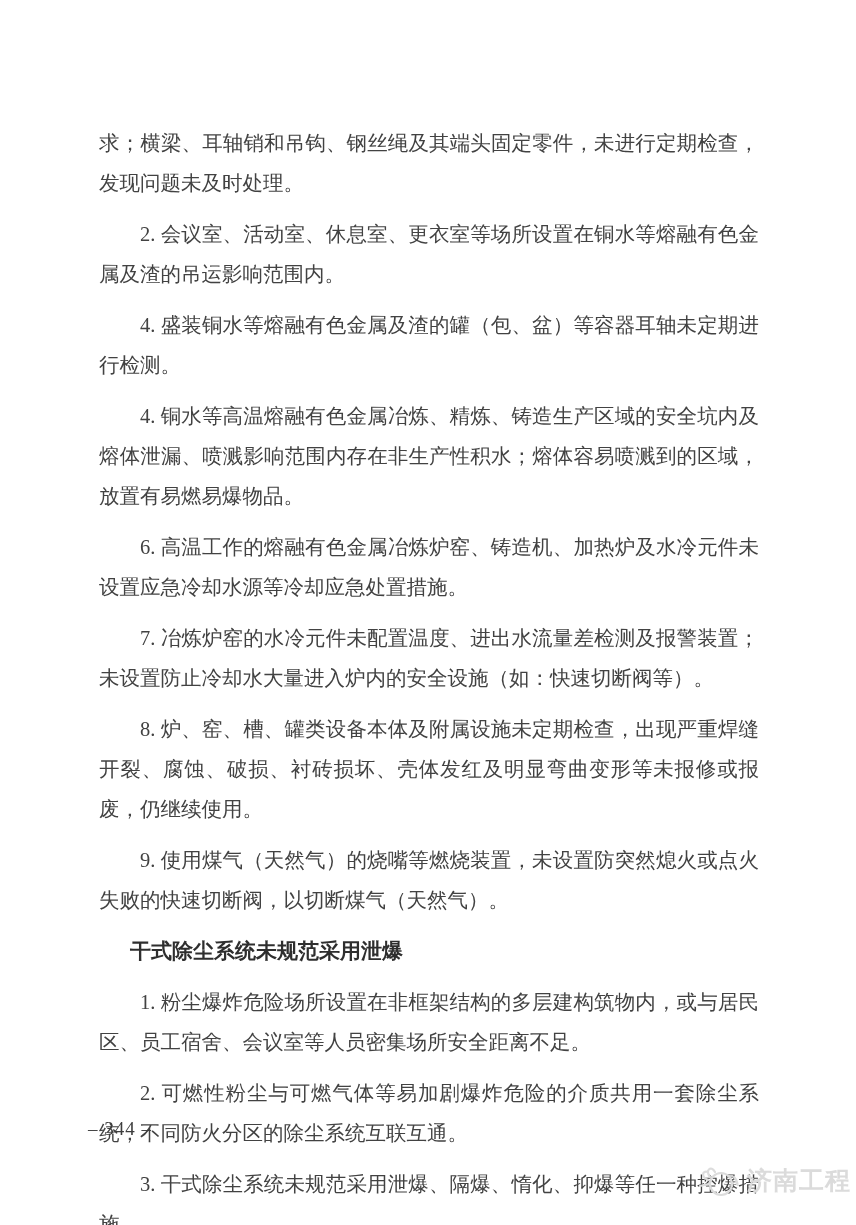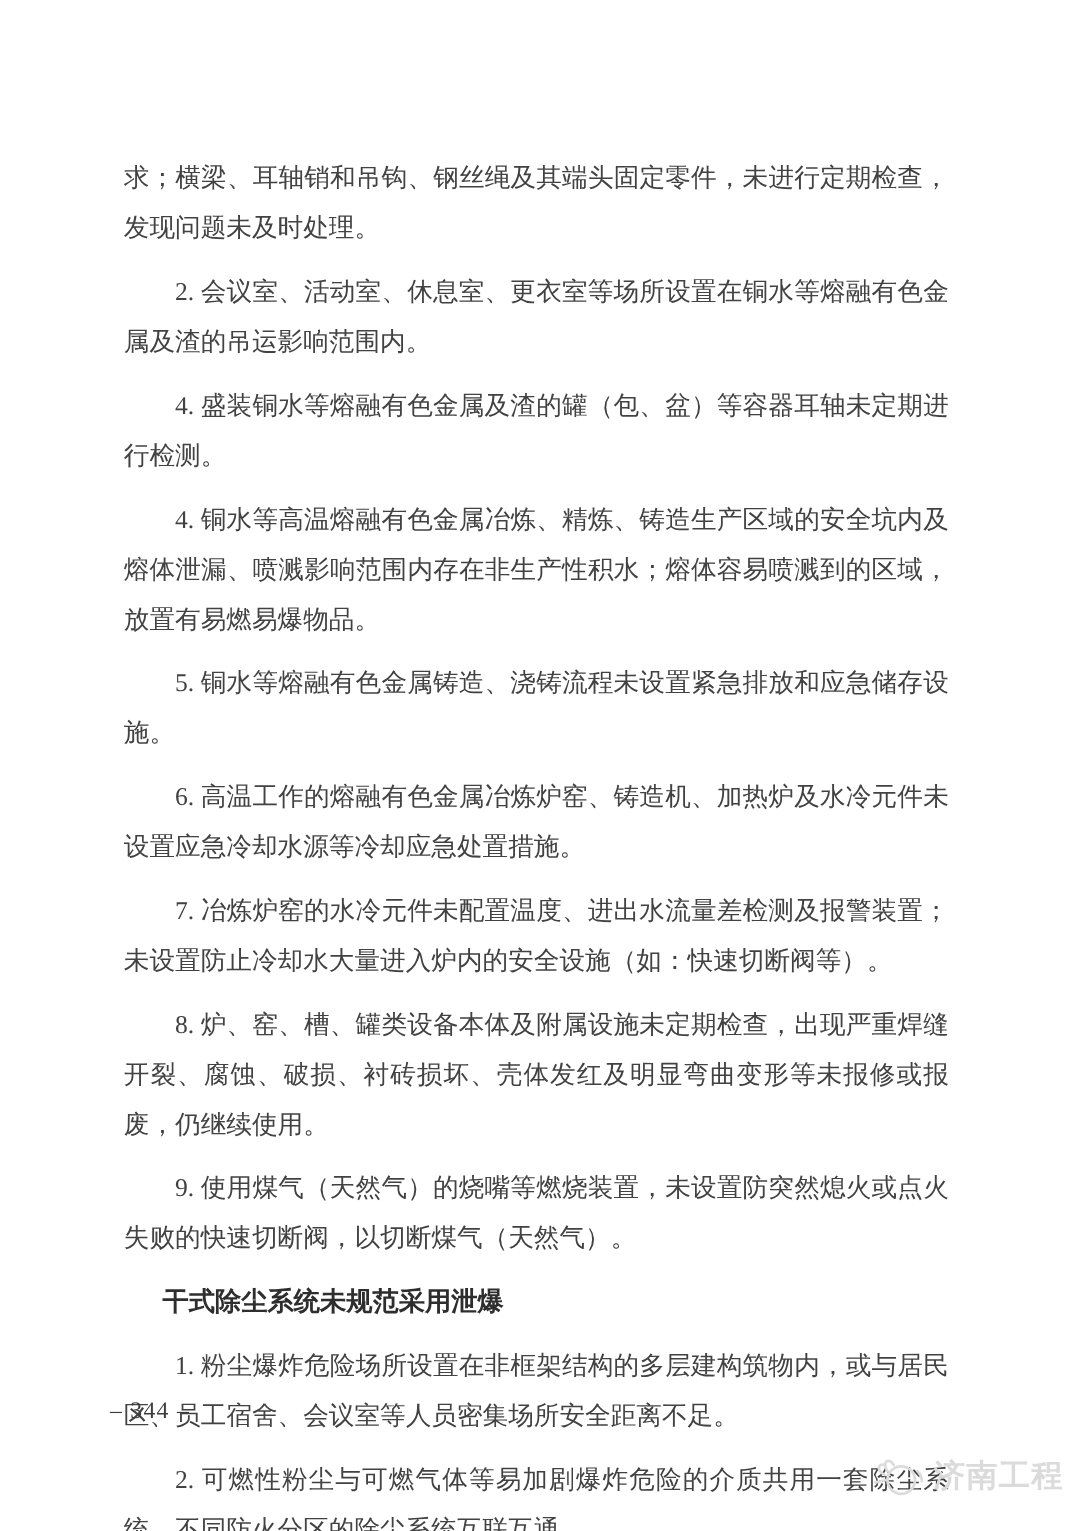--- a/index.html
+++ b/index.html
@@ -76,21 +76,20 @@
 </head>
 <body>
 
 <div class="page">
 
   <div class="body-text">
     <p class="continuation">求；横梁、耳轴销和吊钩、钢丝绳及其端头固定零件，未进行定期检查，发现问题未及时处理。</p>
     <p>2. 会议室、活动室、休息室、更衣室等场所设置在铜水等熔融有色金属及渣的吊运影响范围内。</p>
     <p>4. 盛装铜水等熔融有色金属及渣的罐（包、盆）等容器耳轴未定期进行检测。</p>
     <p>4. 铜水等高温熔融有色金属冶炼、精炼、铸造生产区域的安全坑内及熔体泄漏、喷溅影响范围内存在非生产性积水；熔体容易喷溅到的区域，放置有易燃易爆物品。</p>
-    <p>5. 铜水等熔融有色金属铸造、浇铸流程未设置紧急排放和应急储存设施。</p>
     <p>6. 高温工作的熔融有色金属冶炼炉窑、铸造机、加热炉及水冷元件未设置应急冷却水源等冷却应急处置措施。</p>
     <p>7. 冶炼炉窑的水冷元件未配置温度、进出水流量差检测及报警装置；未设置防止冷却水大量进入炉内的安全设施（如：快速切断阀等）。</p>
     <p>8. 炉、窑、槽、罐类设备本体及附属设施未定期检查，出现严重焊缝开裂、腐蚀、破损、衬砖损坏、壳体发红及明显弯曲变形等未报修或报废，仍继续使用。</p>
     <p>9. 使用煤气（天然气）的烧嘴等燃烧装置，未设置防突然熄火或点火失败的快速切断阀，以切断煤气（天然气）。</p>
     <h3 class="section-heading">干式除尘系统未规范采用泄爆</h3>
     <p>1. 粉尘爆炸危险场所设置在非框架结构的多层建构筑物内，或与居民区、员工宿舍、会议室等人员密集场所安全距离不足。</p>
     <p>2. 可燃性粉尘与可燃气体等易加剧爆炸危险的介质共用一套除尘系统，不同防火分区的除尘系统互联互通。</p>
     <p>3. 干式除尘系统未规范采用泄爆、隔爆、惰化、抑爆等任一种控爆措施。</p>
 
   </div>

